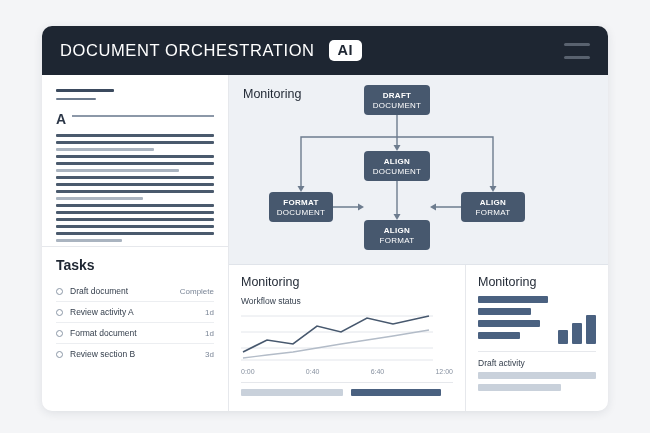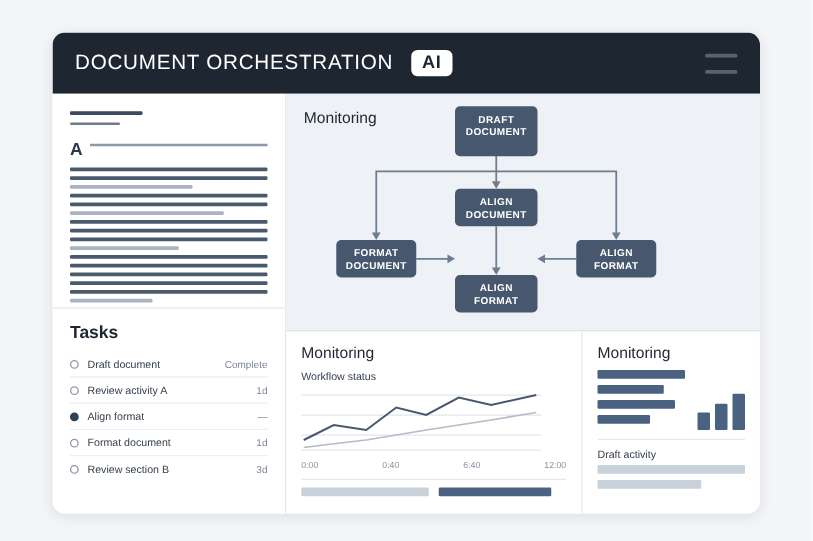--- a/index.html
+++ b/index.html
@@ -182,22 +182,22 @@
     border-radius: 4px;
     font-size: 8px;
     font-weight: 700;
     letter-spacing: 0.3px;
     text-align: center;
     line-height: 1.25;
     padding: 6px 4px;
     box-sizing: border-box;
     cursor: pointer;
   }
-  .node .l2 { display: block; font-weight: 700; }
-  #node-draft   { left: 135px; top: 10px;  width: 66px; height: 40px; }
+  .node .l2 { display: block; font-weight: 400; }
+  #node-draft   { left: 135px; top: 10px;  width: 66px; height: 30px; }
   #node-review  { left: 135px; top: 76px;  width: 66px; height: 30px; }
   #node-format  { left: 40px;  top: 117px; width: 64px; height: 30px; }
   #node-align-f { left: 135px; top: 145px; width: 66px; height: 30px; }
   #node-align   { left: 232px; top: 117px; width: 64px; height: 30px; }
   .flow svg { position: absolute; left: 0; top: 0; }
   
   .mon-row {
     flex: 1 1 auto;
     display: flex;
     min-height: 0;
@@ -315,25 +315,20 @@
         <div id="task-list">
             <div class="task-row">
               <span class="task-dot"></span>
               <span class="task-label">Draft document</span>
               <span class="task-meta">Complete</span>
             </div>
             <div class="task-row">
               <span class="task-dot"></span>
               <span class="task-label">Review activity A</span>
               <span class="task-meta">1d</span>
-            </div>
-            <div class="task-row">
-              <span class="task-dot filled"></span>
-              <span class="task-label">Align format</span>
-              <span class="task-meta">—</span>
             </div>
             <div class="task-row">
               <span class="task-dot"></span>
               <span class="task-label">Format document</span>
               <span class="task-meta">1d</span>
             </div>
             <div class="task-row">
               <span class="task-dot"></span>
               <span class="task-label">Review section B</span>
               <span class="task-meta">3d</span>

